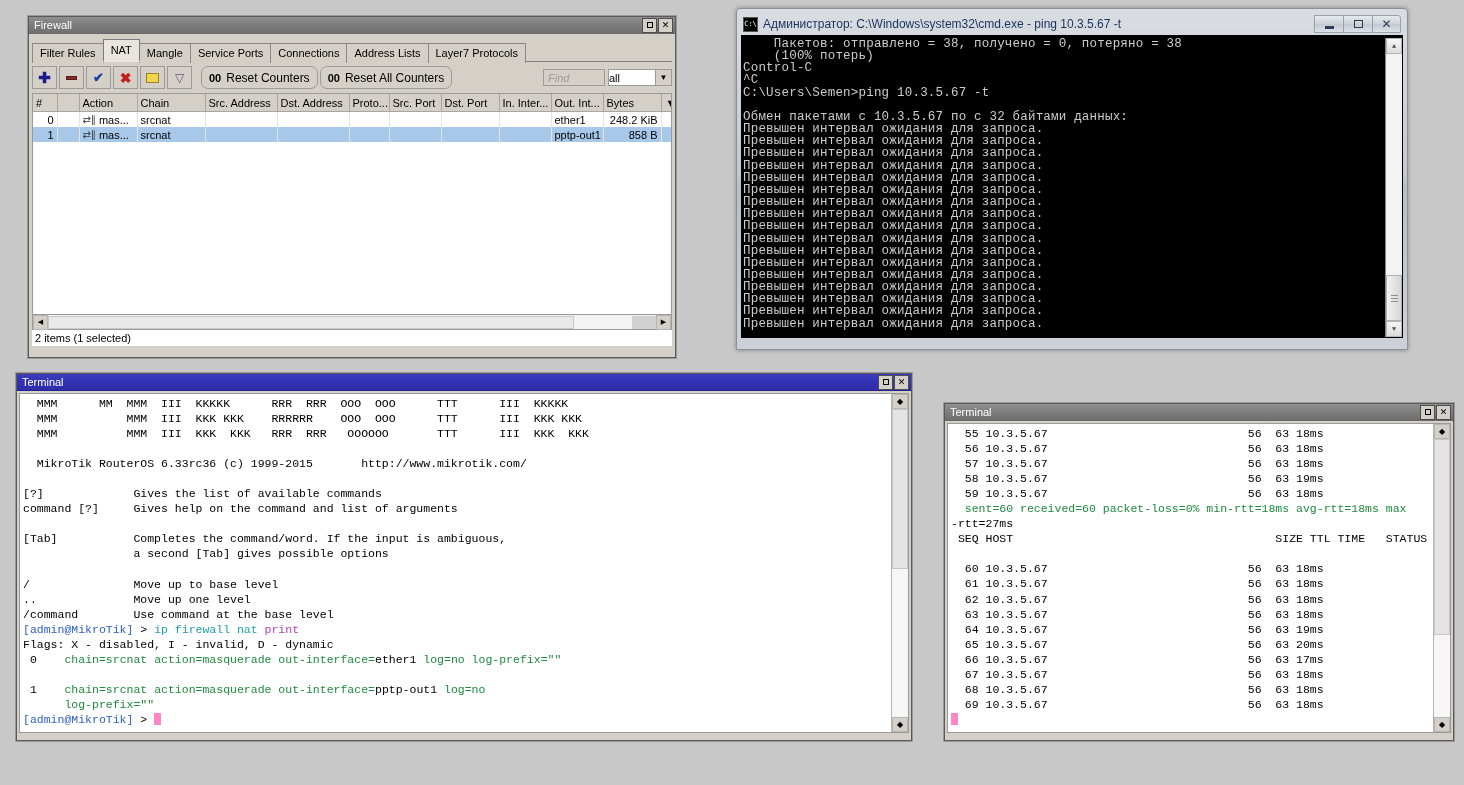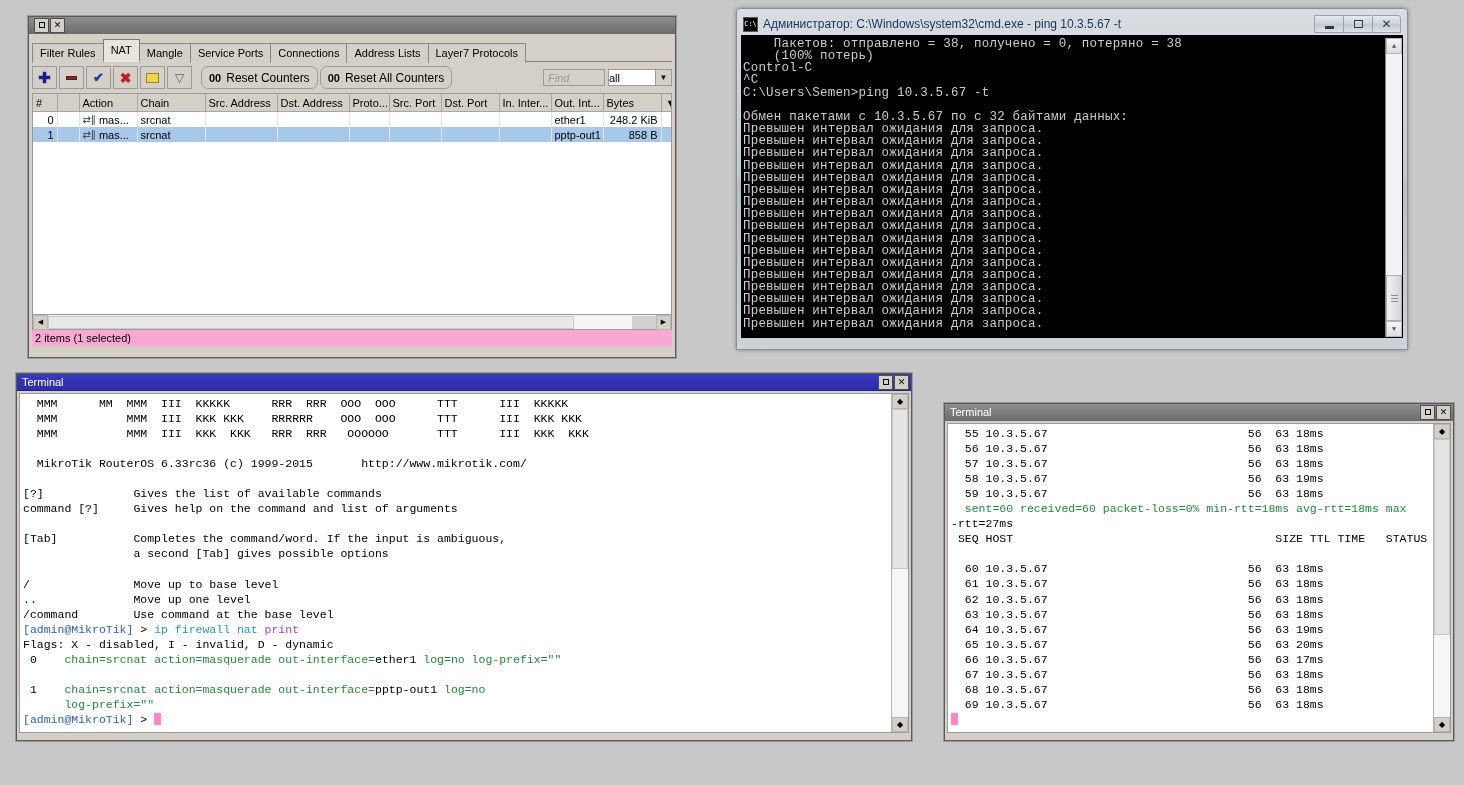--- a/index.html
+++ b/index.html
@@ -103,21 +103,21 @@
     height:15px;border:1px solid #9b9b9b;border-top:none;background:#efefef;
     display:flex;align-items:center;box-sizing:border-box;
   }
   .hs-arr{width:13px;height:13px;background:#d4d0c8;border:1px solid #b5b5b5;
     display:flex;align-items:center;justify-content:center;font-size:7px;}
   .hs-track{flex:1;height:13px;background:#f4f4f4;position:relative;}
   .hs-thumb{position:absolute;left:0;top:0;height:13px;width:90%;background:#e9e9e9;border:1px solid #c9c9c9;box-sizing:border-box;}
   .hs-right{width:24px;height:13px;background:#d0d0d0;}
   .statusbar{
     height:16px;line-height:16px;font-size:11px;color:#000;padding-left:3px;
-    background:#f9a8d4;
+    background:#ffffff;
   }
 
   
   #cmd{left:736px;top:8px;width:672px;height:342px;}
   .w7{
     background:linear-gradient(to bottom,#d9dde2 0%,#c5cad1 48%,#b9bfc7 52%,#cdd2d8 100%);
     border:1px solid #8a9099;
     border-radius:4px 4px 0 0;
     box-shadow:0 0 4px rgba(0,0,0,.35);
     padding:4px 4px 5px 4px;
@@ -206,20 +206,21 @@
   .xx{color:#c02020;font-size:14px;line-height:10px;font-weight:bold;}
   .fold{width:13px;height:10px;background:#f0d64a;border:1px solid #9a8420;box-sizing:border-box;}
   .funnel{font-size:12px;color:#5a5a7a;line-height:10px;}
   .act-ico{font-family:"DejaVu Sans",sans-serif;font-size:10px;color:#333;}
 </style>
 </head>
 <body>
 
 <div class="win wb" id="firewall">
   <div class="wb-title">
+    <span class="tt">Firewall</span>
     <span class="wb-btns">
       <span class="wb-btn">
           <span class="sq"></span>
         </span>
       <span class="wb-btn">✕</span>
     </span>
   </div>
 
   <div class="fw-body">
 

